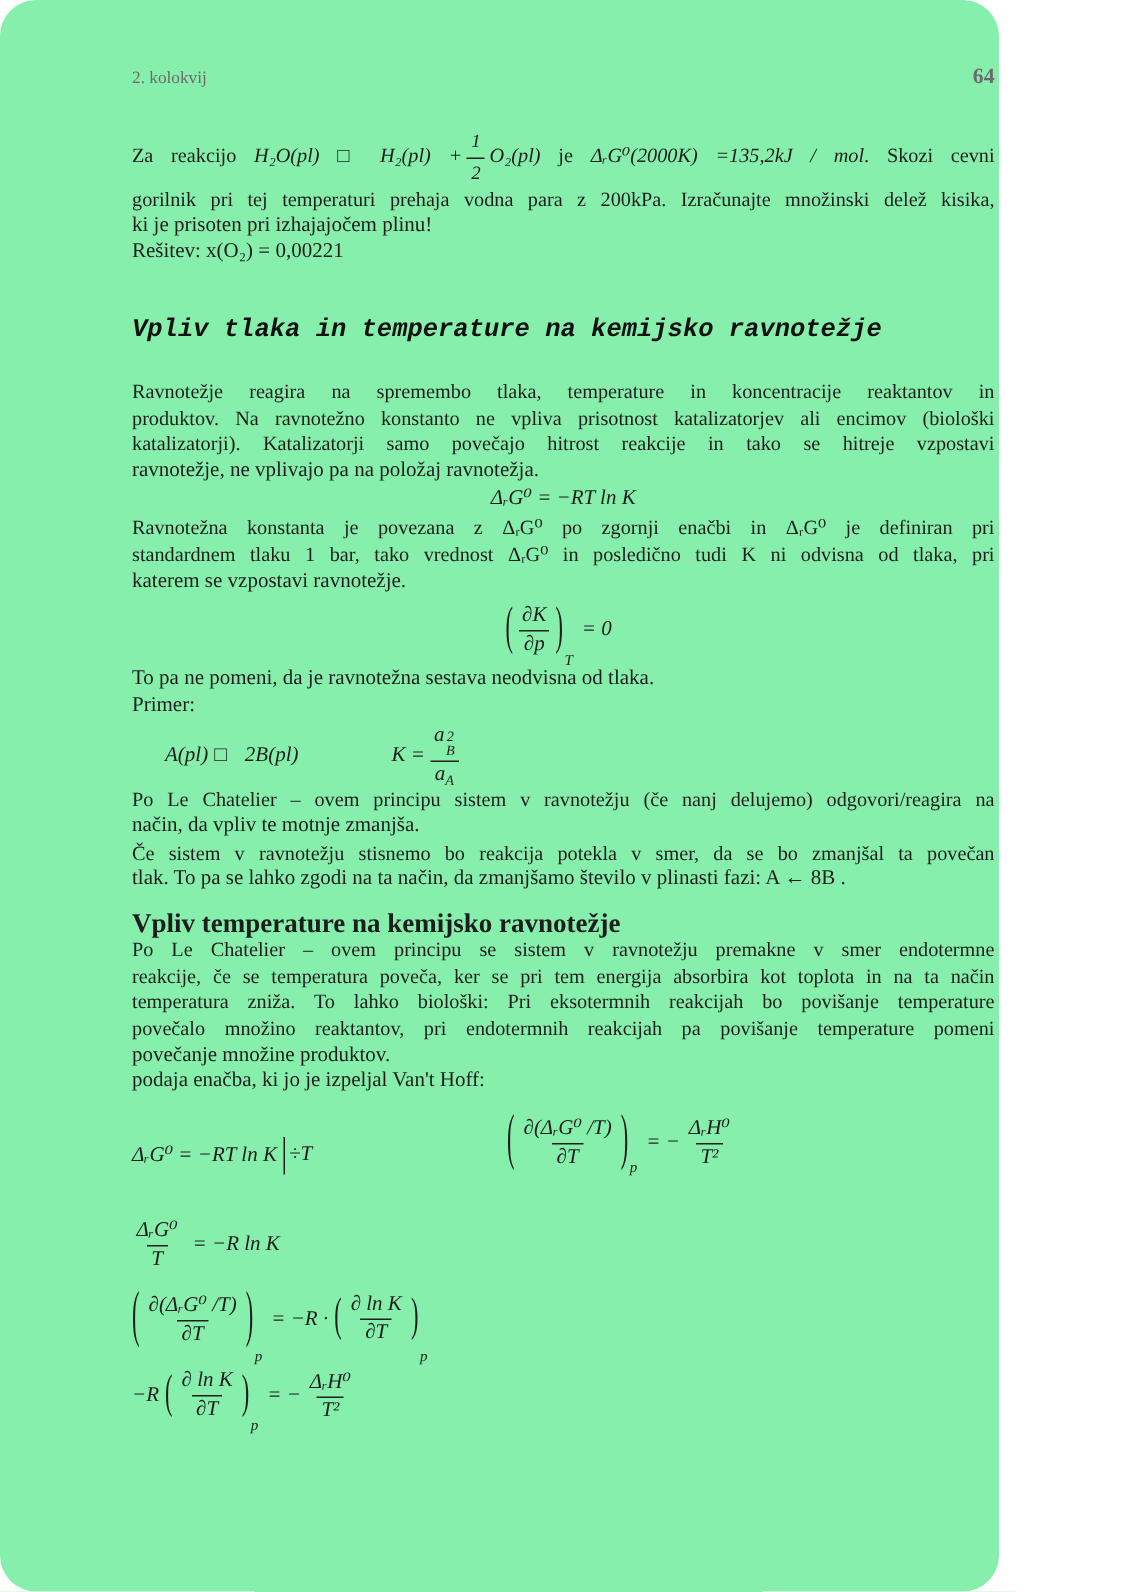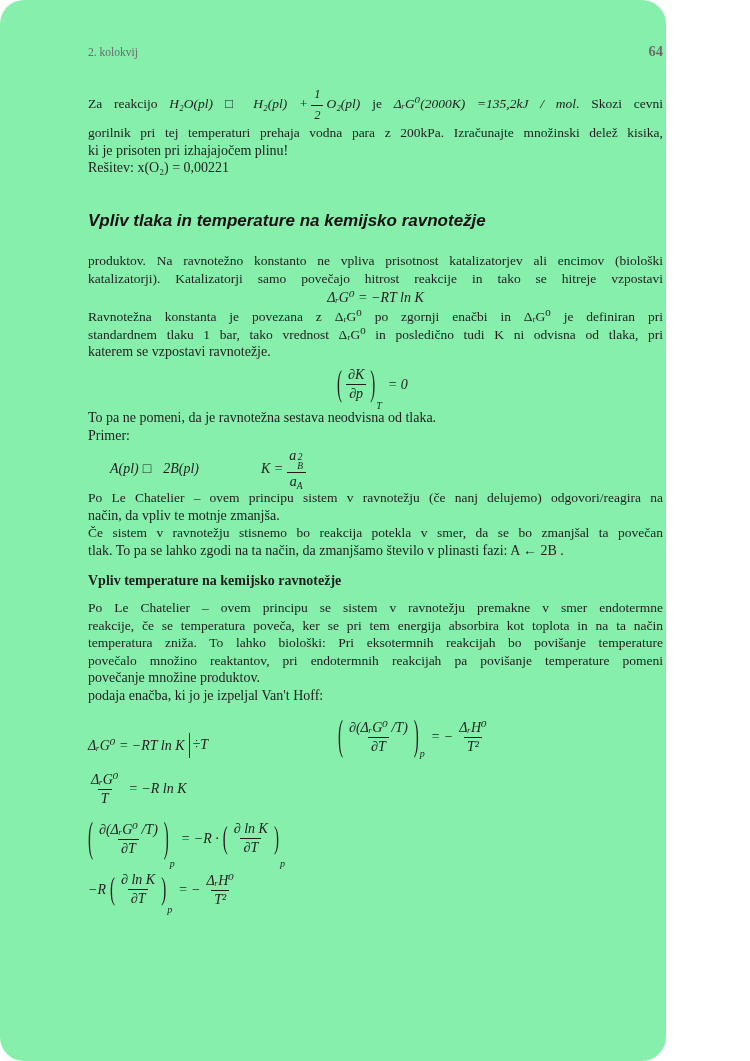--- a/index.html
+++ b/index.html
@@ -14,25 +14,25 @@
   .hdr { display:flex; justify-content:space-between; align-items:baseline; margin-top:43px; color:#6b6b6b; }
   .hdr .hleft  { font-size:11.5px; }
   .hdr .hright { font-size:14.5px;font-weight:bold; }
 
   
   .jl { font-size:13.5px; line-height:17.6px; text-align:justify; text-align-last:justify; }
   .nl { font-size:14px; line-height:17.6px; text-align:left; }
 
   
   h1.title {
-    font-family:Liberation Sans, sans-serif;
+    font-family:Liberation Mono, monospace;
     font-size:17px; font-weight:bold; font-style:italic;
     margin:33px 0 0 0; line-height:21px; color:#111;
   }
-  h2.subtitle { font-size:14px; font-weight:bold; margin:12px 0 10px 0; line-height:17.6px; }
+  h2.subtitle { font-size:18px; font-weight:bold; margin:12px 0 0 0; line-height:17.6px; }
 
   
   .eq { font-style:italic; font-size:14px; }
   .eqflex { display:flex; align-items:center; }
   .inlineflex { display:inline-flex; align-items:center; }
   .frac { display:inline-flex; flex-direction:column; align-items:center; vertical-align:middle; margin:0 3px; }
   .frac .num { display:block; padding:0 3px 1px 3px; text-align:center; }
   .frac .den { display:block; border-top:1px solid #1d1d1d; padding:1px 3px 0 3px; text-align:center; }
   .frac-sm { font-size:12.5px; }
   .paren { font-style:normal; font-size:15px; display:inline-block; line-height:1; }
@@ -76,22 +76,24 @@
       <span>je</span>
       <span class="fx">ΔᵣG⁰(2000K) =135,2kJ / mol</span><span>. Skozi cevni</span>
     </div>
     <div class="jl">gorilnik pri tej temperaturi prehaja vodna para z 200kPa. Izračunajte množinski delež kisika,</div>
     <div class="nl">ki je prisoten pri izhajajočem plinu!</div>
     <div class="nl">Rešitev: x(O₂) = 0,00221</div>
 
     <h1 class="title">Vpliv tlaka in temperature na kemijsko ravnotežje</h1>
 
     <div style="margin-top:21px">
+      <div class="jl">Ravnotežje reagira na spremembo tlaka, temperature in koncentracije reaktantov in</div>
       <div class="jl">produktov. Na ravnotežno konstanto ne vpliva prisotnost katalizatorjev ali encimov (biološki</div>
       <div class="jl">katalizatorji). Katalizatorji samo povečajo hitrost reakcije in tako se hitreje vzpostavi</div>
+      <div class="nl">ravnotežje, ne vplivajo pa na položaj ravnotežja.</div>
     </div>
 
     <div class="ctr eq" style="margin-top:2px">ΔᵣG⁰ = −RT ln K</div>
 
     <div style="margin-top:2px">
       <div class="jl">Ravnotežna konstanta je povezana z ΔᵣG⁰ po zgornji enačbi in ΔᵣG⁰ je definiran pri</div>
       <div class="jl">standardnem tlaku 1 bar, tako vrednost ΔᵣG⁰ in posledično tudi K ni odvisna od tlaka, pri</div>
       <div class="nl">katerem se vzpostavi ravnotežje.</div>
     </div>
 
@@ -120,21 +122,21 @@
               <span>B</span>
             </span></span>
         <span class="den"><span>a</span><span class="subletter">A</span></span>
       </span>
     </div>
 
     <div style="margin-top:1px">
       <div class="jl">Po Le Chatelier – ovem principu sistem v ravnotežju (če nanj delujemo) odgovori/reagira na</div>
       <div class="nl">način, da vpliv te motnje zmanjša.</div>
       <div class="jl">Če sistem v ravnotežju stisnemo bo reakcija potekla v smer, da se bo zmanjšal ta povečan</div>
-      <div class="nl">tlak. To pa se lahko zgodi na ta način, da zmanjšamo število v plinasti fazi: A ← 2B .</div>
+      <div class="nl">tlak. To pa se lahko zgodi na ta način, da zmanjšamo število v plinasti fazi: A ← 8B .</div>
     </div>
 
     <h2 class="subtitle">Vpliv temperature na kemijsko ravnotežje</h2>
     <div>
       <div class="jl">Po Le Chatelier – ovem principu se sistem v ravnotežju premakne v smer endotermne</div>
       <div class="jl">reakcije, če se temperatura poveča, ker se pri tem energija absorbira kot toplota in na ta način</div>
       <div class="jl">temperatura zniža. To lahko biološki: Pri eksotermnih reakcijah bo povišanje temperature</div>
       <div class="jl">povečalo množino reaktantov, pri endotermnih reakcijah pa povišanje temperature pomeni</div>
       <div class="nl">povečanje množine produktov.</div>
       <div class="nl">podaja enačba, ki jo je izpeljal Van't Hoff:</div>
@@ -155,21 +157,21 @@
         <span class="paren s28">)</span>
         <span class="psub">p</span>
         <span class="gap6">= −</span>
         <span class="frac">
           <span class="num">ΔᵣH⁰</span>
           <span class="den">T²</span>
         </span>
       </div>
     </div>
 
-    <div class="eqflex eq" style="margin-top:0; height:36px">
+    <div class="eqflex eq" style="margin-top:16px; height:36px">
       <span class="frac" style="margin-left:0">
         <span class="num">ΔᵣG⁰</span>
         <span class="den">T</span>
       </span>
       <span class="gap4">= −R ln K</span>
     </div>
 
     <div class="eqflex eq" style="margin-top:6px; height:52px">
       <span class="paren s28">(</span>
       <span class="frac">

